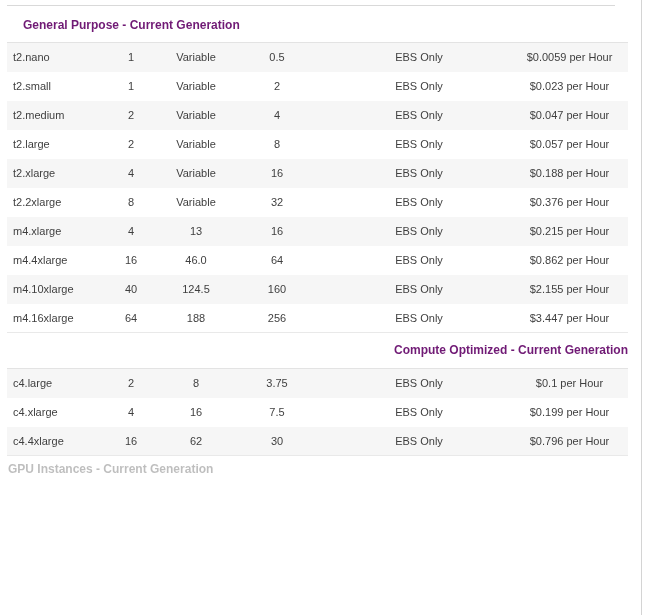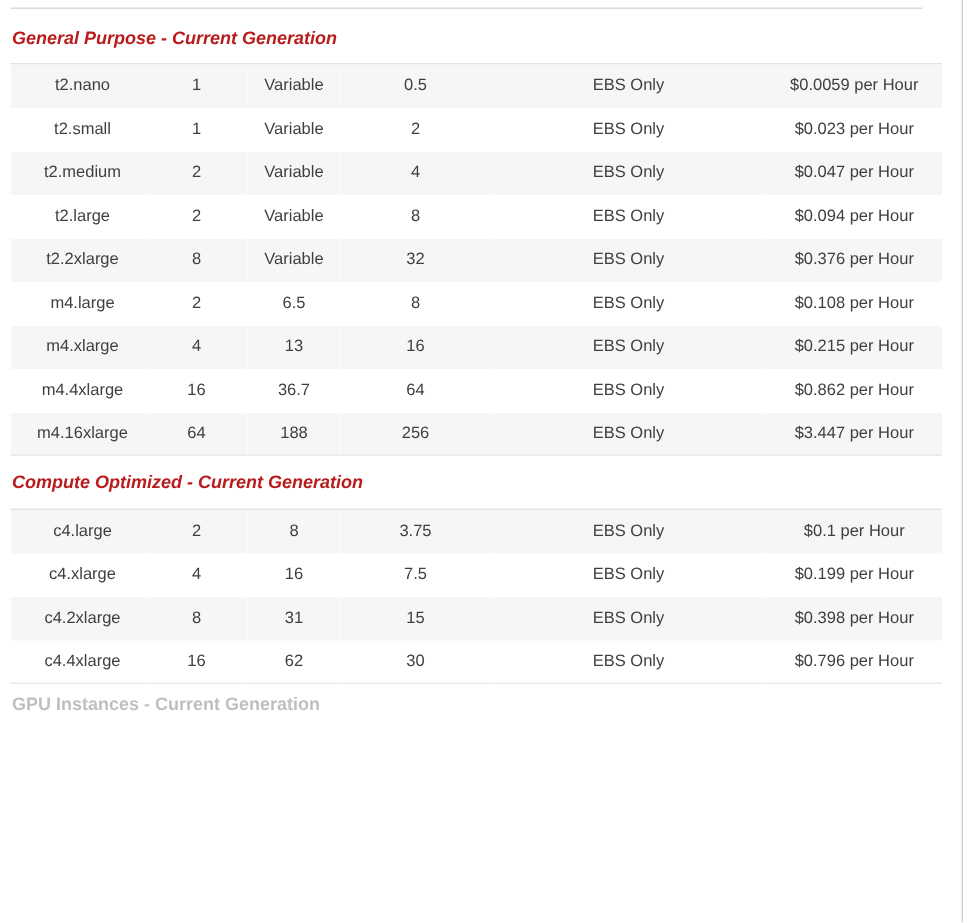--- a/index.html
+++ b/index.html
@@ -23,47 +23,47 @@
     background: #d4d4d4;
   }
   .content {
     position: absolute;
     left: 7px; top: 0;
     width: 621px;
   }
   .section-title {
     font-size: 12px;
     font-weight: bold;
-    color: #b91c1c;
+    color: #701a75;
     line-height: 13px;
-    margin: 19px 0 10px 1px;
-    font-style: italic;
+    margin: 19px 0 10px 16px;
   }
   .section + .section .section-title {
     margin-top: 11px;
     margin-bottom: 11px;
+    text-align: right;
   }
   table.pricing-table {
     width: 621px;
     table-layout: fixed;
     border-collapse: collapse;
     border-top: 1px solid #e3e3e3;
     border-bottom: 1px solid #e9e9e9;
   }
   table.pricing-table td {
     height: 29px;
     font-size: 11px;
     color: #3f3f3f;
     text-align: center;
     vertical-align: middle;
     white-space: nowrap;
     overflow: hidden;
   }
   table.pricing-table td.name {
-    text-align: center;
+    text-align: left;
     padding-left: 6px;
   }
   table.pricing-table tr:nth-child(odd) {
     background: #f6f6f6;
   }
   .partial-title {
     font-size: 12px;
     font-weight: bold;
     color: #2b2b2b;
     line-height: 13px;
@@ -113,53 +113,61 @@
               <td>4</td>
               <td>EBS Only</td>
               <td>$0.047 per Hour</td>
             </tr>
             <tr>
               <td class="name">t2.large</td>
               <td>2</td>
               <td>Variable</td>
               <td>8</td>
               <td>EBS Only</td>
-              <td>$0.094 per Hour</td>
+              <td>$0.057 per Hour</td>
+            </tr>
+            <tr>
+              <td class="name">t2.xlarge</td>
+              <td>4</td>
+              <td>Variable</td>
+              <td>16</td>
+              <td>EBS Only</td>
+              <td>$0.188 per Hour</td>
             </tr>
             <tr>
               <td class="name">t2.2xlarge</td>
               <td>8</td>
               <td>Variable</td>
               <td>32</td>
               <td>EBS Only</td>
               <td>$0.376 per Hour</td>
             </tr>
             <tr>
-              <td class="name">m4.large</td>
-              <td>2</td>
-              <td>6.5</td>
-              <td>8</td>
-              <td>EBS Only</td>
-              <td>$0.108 per Hour</td>
-            </tr>
-            <tr>
               <td class="name">m4.xlarge</td>
               <td>4</td>
               <td>13</td>
               <td>16</td>
               <td>EBS Only</td>
               <td>$0.215 per Hour</td>
             </tr>
             <tr>
               <td class="name">m4.4xlarge</td>
               <td>16</td>
-              <td>36.7</td>
+              <td>46.0</td>
               <td>64</td>
               <td>EBS Only</td>
               <td>$0.862 per Hour</td>
+            </tr>
+            <tr>
+              <td class="name">m4.10xlarge</td>
+              <td>40</td>
+              <td>124.5</td>
+              <td>160</td>
+              <td>EBS Only</td>
+              <td>$2.155 per Hour</td>
             </tr>
             <tr>
               <td class="name">m4.16xlarge</td>
               <td>64</td>
               <td>188</td>
               <td>256</td>
               <td>EBS Only</td>
               <td>$3.447 per Hour</td>
             </tr>
           </tbody>
@@ -188,28 +196,20 @@
             </tr>
             <tr>
               <td class="name">c4.xlarge</td>
               <td>4</td>
               <td>16</td>
               <td>7.5</td>
               <td>EBS Only</td>
               <td>$0.199 per Hour</td>
             </tr>
             <tr>
-              <td class="name">c4.2xlarge</td>
-              <td>8</td>
-              <td>31</td>
-              <td>15</td>
-              <td>EBS Only</td>
-              <td>$0.398 per Hour</td>
-            </tr>
-            <tr>
               <td class="name">c4.4xlarge</td>
               <td>16</td>
               <td>62</td>
               <td>30</td>
               <td>EBS Only</td>
               <td>$0.796 per Hour</td>
             </tr>
           </tbody>
     </table>
   </div>

